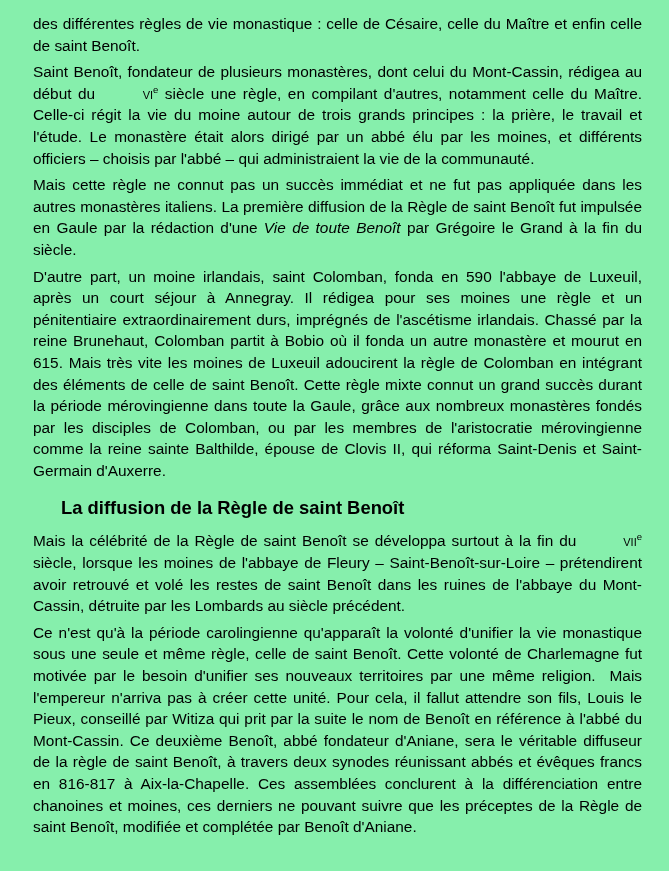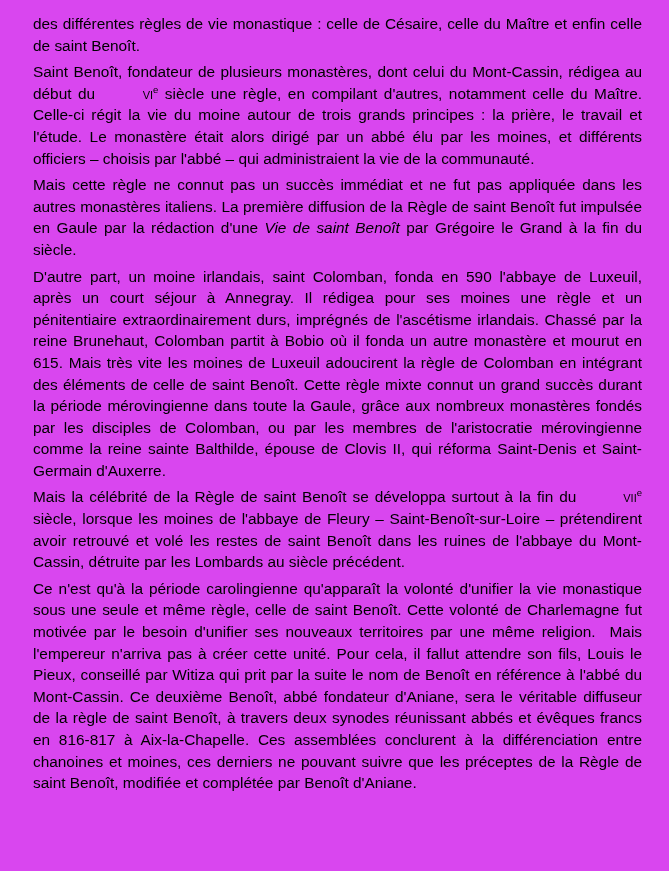--- a/index.html
+++ b/index.html
@@ -10,21 +10,21 @@
     width: 669px;
     height: 871px;
     background: #ffffff;
     overflow: hidden;
   }
   .page {
     box-sizing: border-box;
     width: 669px;
     height: 871px;
     padding: 13px 27px 0 33px;
-    background: #d946ef;
+    background: #86efac;
     color: #000000;
     font-family: "Liberation Sans", "DejaVu Sans", sans-serif;
     font-size: 15.4px;
     line-height: 21.6px;
   }
   .para {
     margin: 0 0 5px 0;
     text-align: justify;
     hyphens: none;
     -webkit-hyphens: none;
@@ -54,22 +54,23 @@
 </style>
 </head>
 <body>
 
 <div class="page">
 
   <p class="para"><span>des différentes règles de vie monastique : celle de Césaire, celle du Maître et enfin celle de saint Benoît.</span></p>
 
   <p class="para"><span>Saint Benoît, fondateur de plusieurs monastères, dont celui du Mont-Cassin, rédigea au début du </span><span class="sc">vi</span><span class="sup">e</span><span> siècle une règle, en compilant d'autres, notamment celle du Maître. Celle-ci régit la vie du moine autour de trois grands principes : la prière, le travail et l'étude. Le monastère était alors dirigé par un abbé élu par les moines, et différents officiers – choisis par l'abbé – qui administraient la vie de la communauté.</span></p>
 
-  <p class="para"><span>Mais cette règle ne connut pas un succès immédiat et ne fut pas appliquée dans les autres monastères italiens. La première diffusion de la Règle de saint Benoît fut impulsée en Gaule par la rédaction d'une </span><span class="italic">Vie de saint Benoît</span><span> par Grégoire le Grand à la fin du siècle.</span></p>
+  <p class="para"><span>Mais cette règle ne connut pas un succès immédiat et ne fut pas appliquée dans les autres monastères italiens. La première diffusion de la Règle de saint Benoît fut impulsée en Gaule par la rédaction d'une </span><span class="italic">Vie de toute Benoît</span><span> par Grégoire le Grand à la fin du siècle.</span></p>
 
   <p class="para"><span>D'autre part, un moine irlandais, saint Colomban, fonda en 590 l'abbaye de Luxeuil, après un court séjour à Annegray. Il rédigea pour ses moines une règle et un pénitentiaire extraordinairement durs, imprégnés de l'ascétisme irlandais. Chassé par la reine Brunehaut, Colomban partit à Bobio où il fonda un autre monastère et mourut en 615. Mais très vite les moines de Luxeuil adoucirent la règle de Colomban en intégrant des éléments de celle de saint Benoît. Cette règle mixte connut un grand succès durant la période mérovingienne dans toute la Gaule, grâce aux nombreux monastères fondés par les disciples de Colomban, ou par les membres de l'aristocratie mérovingienne comme la reine sainte Balthilde, épouse de Clovis II, qui réforma Saint-Denis et Saint-Germain d'Auxerre.</span></p>
 
+  <h3 class="section-heading">La diffusion de la Règle de saint Benoît</h3>
 
   <p class="para"><span>Mais la célébrité de la Règle de saint Benoît se développa surtout à la fin du </span><span class="sc">vii</span><span class="sup">e</span><span> siècle, lorsque les moines de l'abbaye de Fleury – Saint-Benoît-sur-Loire – prétendirent avoir retrouvé et volé les restes de saint Benoît dans les ruines de l'abbaye du Mont-Cassin, détruite par les Lombards au siècle précédent.</span></p>
 
   <p class="para"><span>Ce n'est qu'à la période carolingienne qu'apparaît la volonté d'unifier la vie monastique sous une seule et même règle, celle de saint Benoît. Cette volonté de Charlemagne fut motivée par le besoin d'unifier ses nouveaux territoires par une même religion.&nbsp; Mais l'empereur n'arriva pas à créer cette unité. Pour cela, il fallut attendre son fils, Louis le Pieux, conseillé par Witiza qui prit par la suite le nom de Benoît en référence à l'abbé du Mont-Cassin. Ce deuxième Benoît, abbé fondateur d'Aniane, sera le véritable diffuseur de la règle de saint Benoît, à travers deux synodes réunissant abbés et évêques francs en 816-817 à Aix-la-Chapelle. Ces assemblées conclurent à la différenciation entre chanoines et moines, ces derniers ne pouvant suivre que les préceptes de la Règle de saint Benoît, modifiée et complétée par Benoît d'Aniane.</span></p>
 
 </div>
 
 </body></html>

